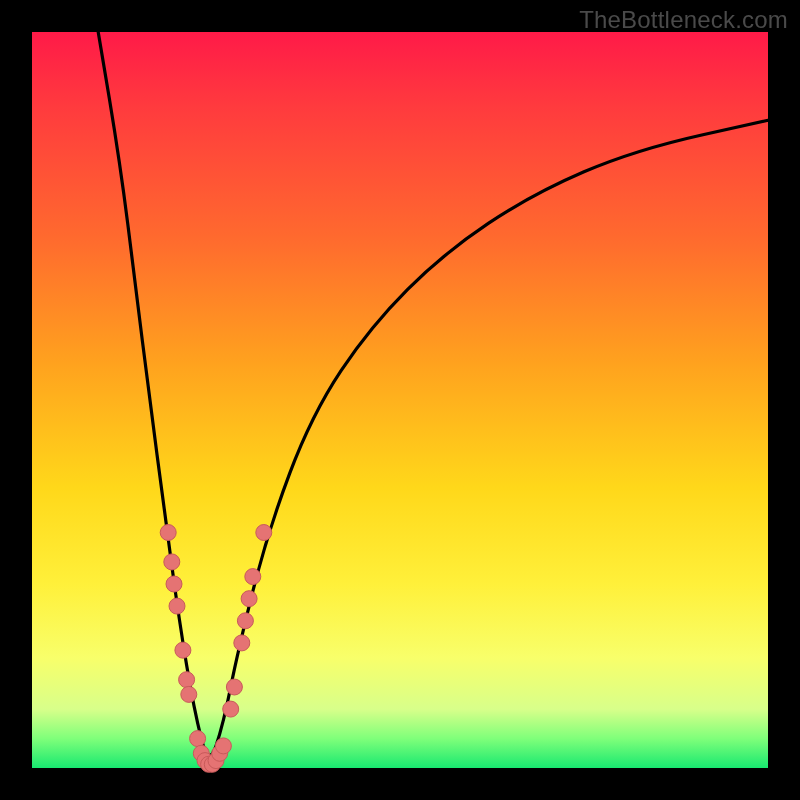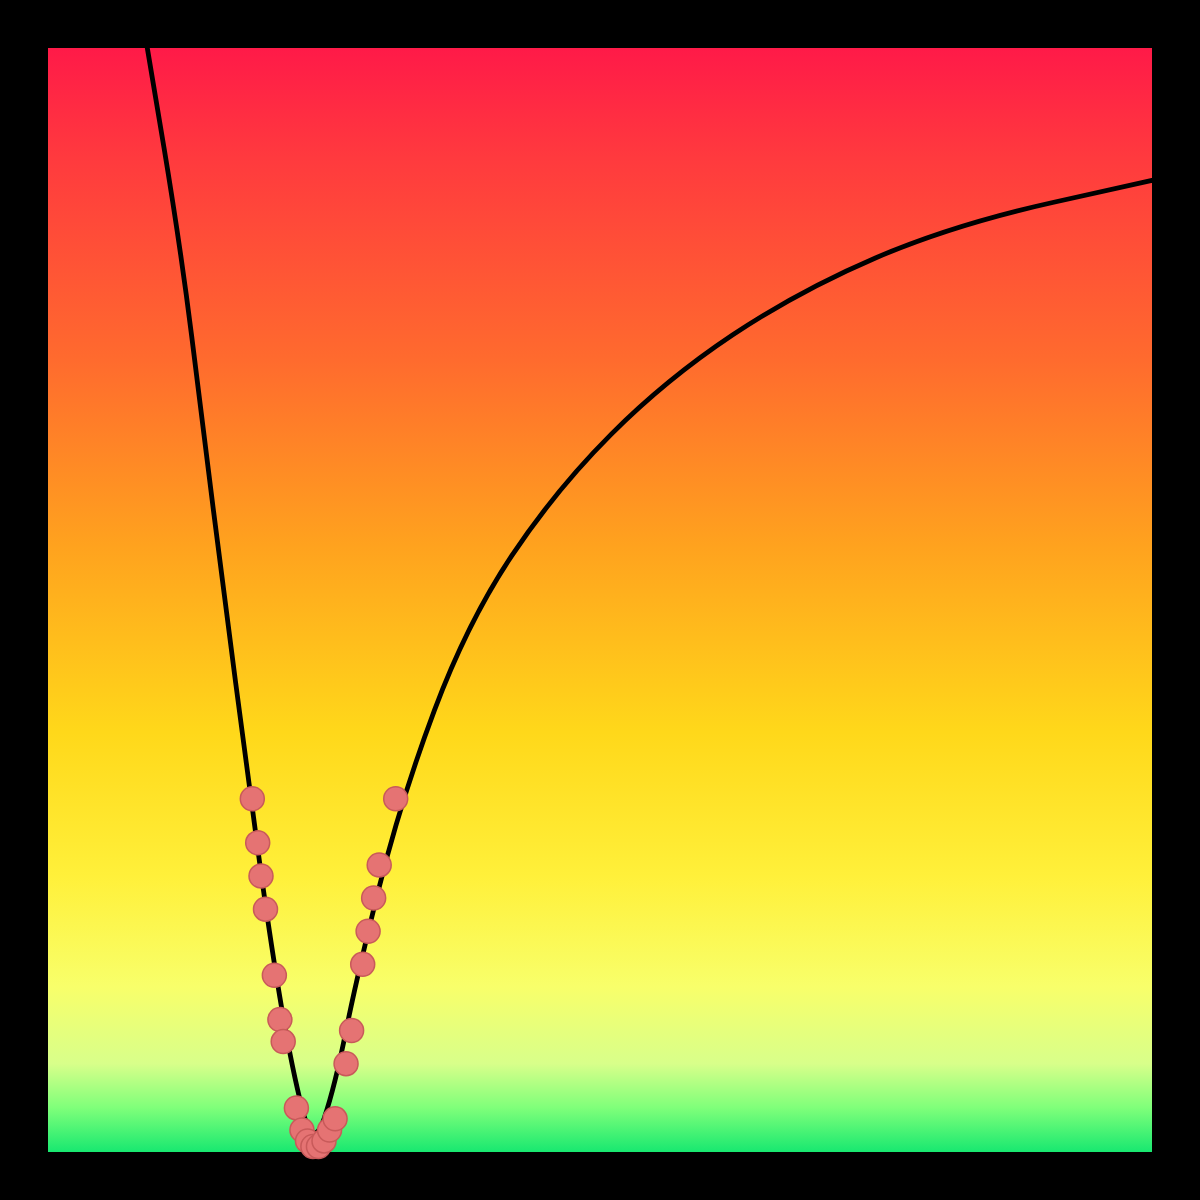--- a/index.html
+++ b/index.html
@@ -83,13 +83,14 @@
           <circle cx="198.7" cy="677.1" r="8" fill="#e57373" stroke="#c85a5a" stroke-width="1"></circle>
           <circle cx="202.4" cy="655.0" r="8" fill="#e57373" stroke="#c85a5a" stroke-width="1"></circle>
           <circle cx="209.8" cy="610.9" r="8" fill="#e57373" stroke="#c85a5a" stroke-width="1"></circle>
           <circle cx="213.4" cy="588.8" r="8" fill="#e57373" stroke="#c85a5a" stroke-width="1"></circle>
           <circle cx="217.1" cy="566.7" r="8" fill="#e57373" stroke="#c85a5a" stroke-width="1"></circle>
           <circle cx="220.8" cy="544.6" r="8" fill="#e57373" stroke="#c85a5a" stroke-width="1"></circle>
           <circle cx="231.8" cy="500.5" r="8" fill="#e57373" stroke="#c85a5a" stroke-width="1"></circle>
         </g>
     </svg>
   </div>
+  <div class="watermark">TheBottleneck.com</div>
 </div>
 
 </body></html>

